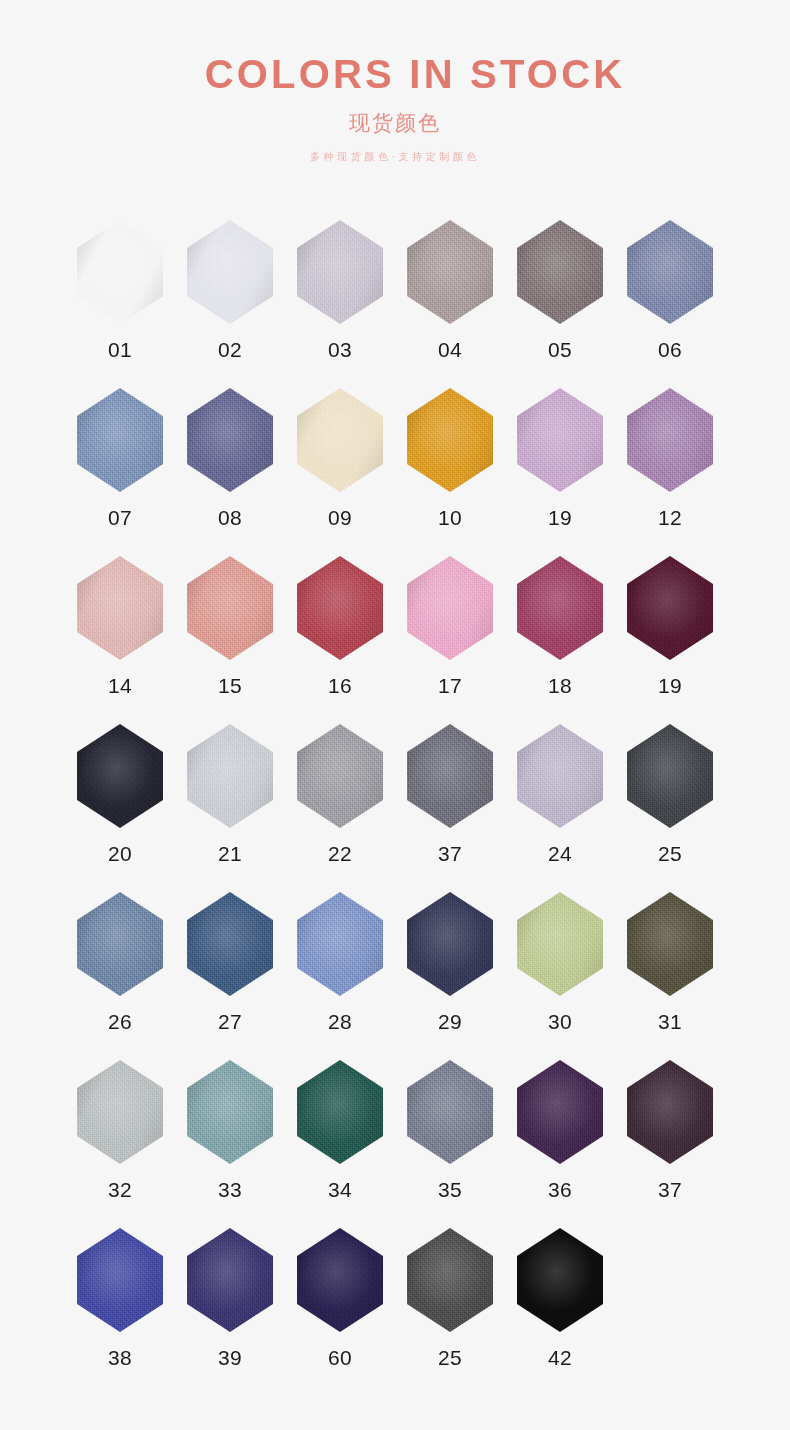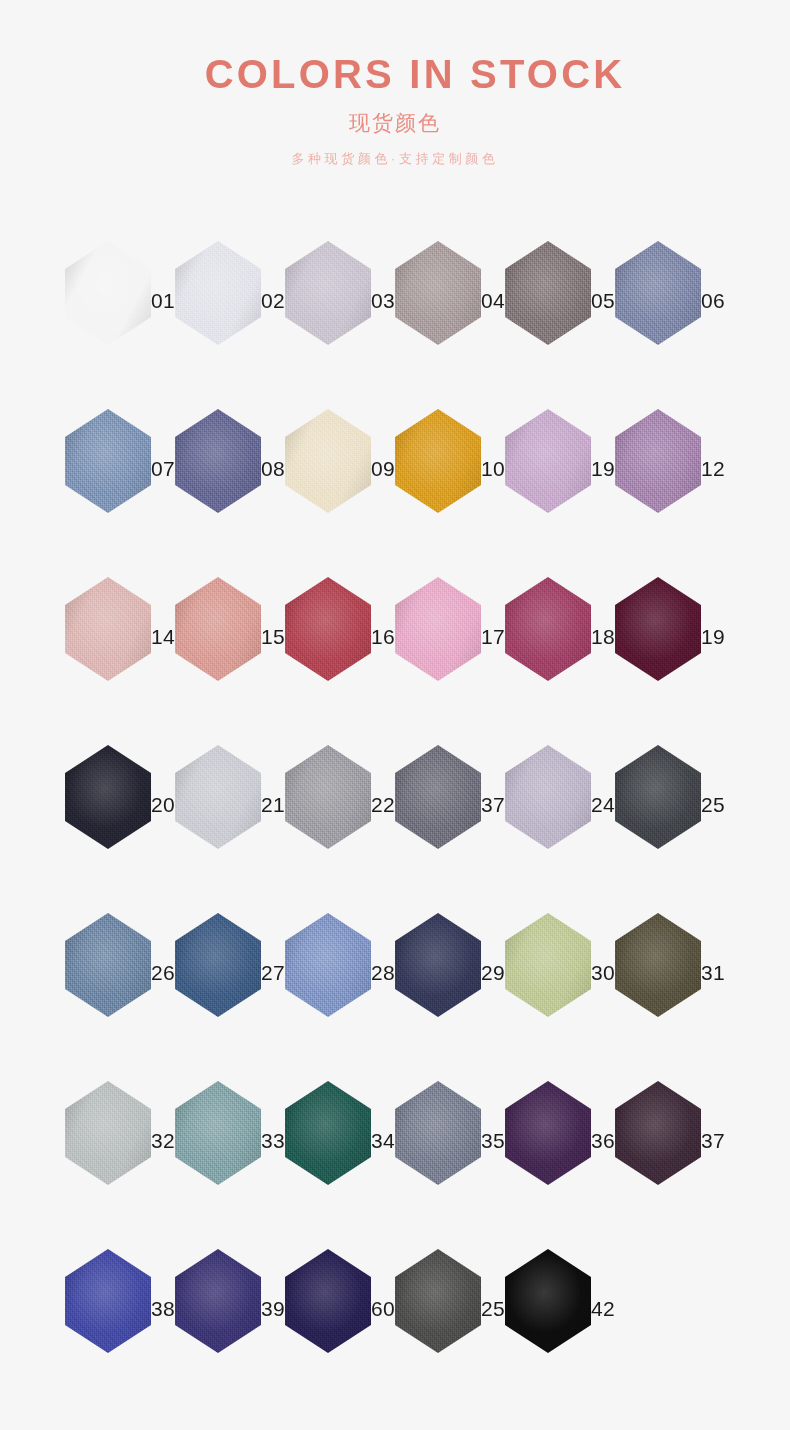--- a/index.html
+++ b/index.html
@@ -39,42 +39,43 @@
   }
   .title-cn {
     font-size: 21px;
     color: #e98d82;
     letter-spacing: 2px;
     line-height: 1;
     margin: 18px 0 0 0;
     font-weight: normal;
   }
   .subtitle {
-    font-size: 13px;
+    font-size: 10px;
     color: #edb0a8;
     letter-spacing: 3.6px;
     line-height: 1;
     margin: 19px 0 0 0;
   }
 
   
   .grid {
     margin: 0 auto;
     padding-top: 44px;
     width: 660px;
     display: grid;
     grid-template-columns: repeat(6, 110px);
     grid-auto-rows: 168px;
     justify-content: center;
   }
 
   .cell {
     display: flex;
-    flex-direction: row;
+    flex-direction: column;
     align-items: center;
+    justify-content: center;
   }
 
   .swatch-wrap {
     width: 86px;
     height: 104px;
     position: relative;
   }
 
   .swatch {
     width: 86px;

